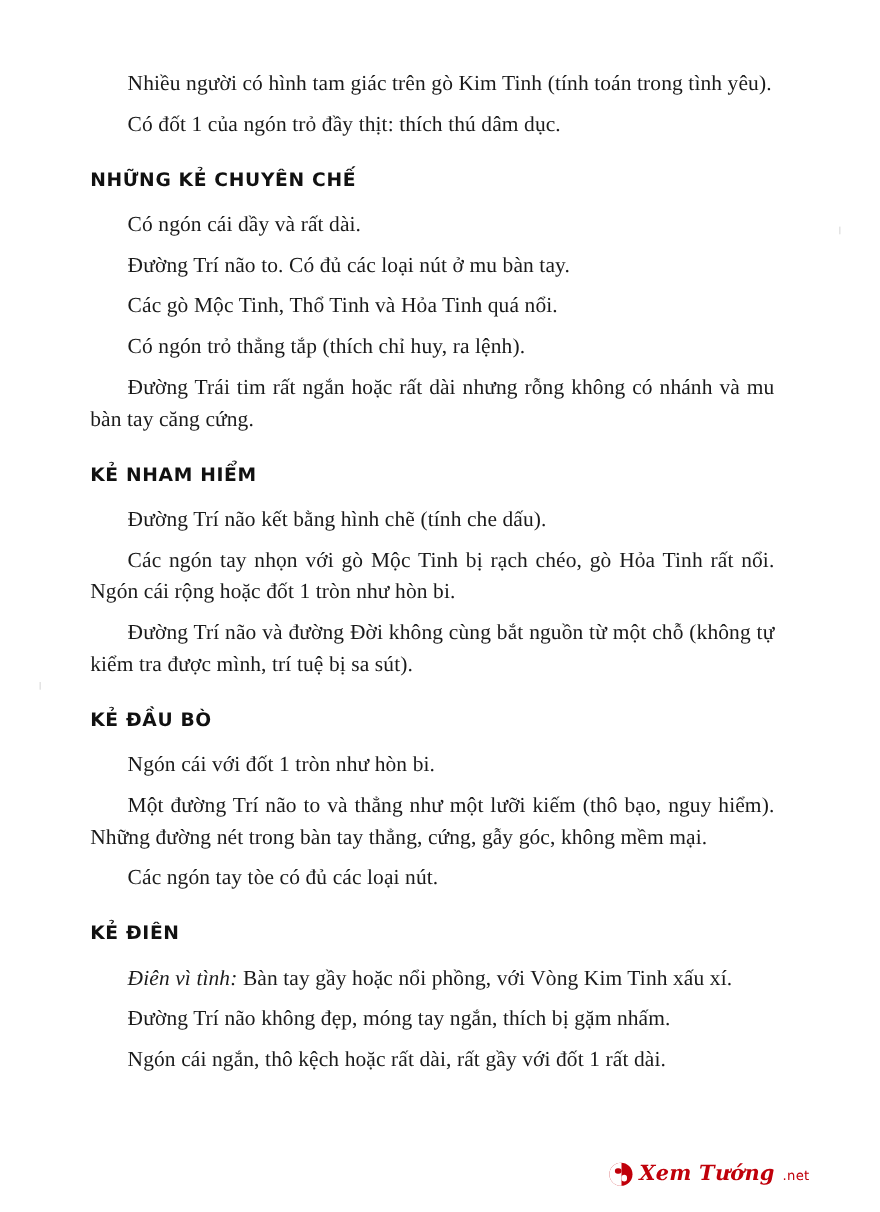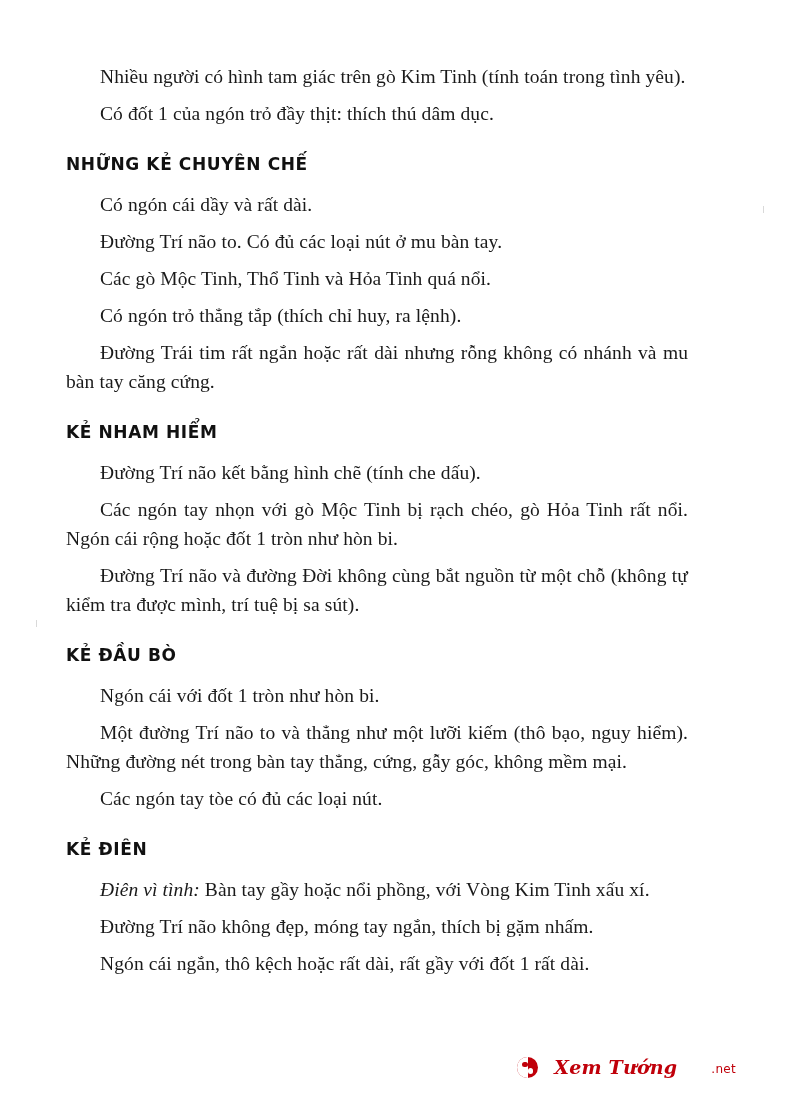--- a/index.html
+++ b/index.html
@@ -18,20 +18,21 @@
   .page {
     position: absolute;
     left: 0; top: 0;
     width: 800px;
     height: 1102px;
     box-sizing: border-box;
     padding: 62px 112px 0 66px;
   }
   .content {
     width: 622px;
+    margin-left: 16px;
   }
   p.para {
     margin: 0 0 0 0;
     font-size: 19.5px;
     line-height: 29px;
     text-align: justify;
     text-indent: 34px;
     letter-spacing: 0.1px;
   }
   p.para + p.para {
@@ -55,21 +56,21 @@
   em.italic {
     font-style: italic;
   }
   
   .logo {
     position: absolute;
     right: 64px;
     bottom: 24px;
     display: flex;
     align-items: center;
-    gap: 16px;
+    gap: 6px;
   }
   .logo-mark {
     width: 21px;
     height: 21px;
     border-radius: 50%;
     background: #c0000a;
     position: relative;
     display: inline-block;
   }
   .logo-mark::before {
@@ -108,21 +109,21 @@
     font-size: 19px;
     color: #c0000a;
     letter-spacing: 0.2px;
     line-height: 1;
   }
   .logo-suffix {
     font-family: "DejaVu Sans", sans-serif;
     font-size: 12px;
     color: #c0000a;
     letter-spacing: 0.3px;
-    margin-left: 18px;
+    margin-left: 1px;
     align-self: flex-end;
     padding-bottom: 2px;
   }
   
   .edge-mark {
     position: absolute;
     background: #d9d9d9;
   }
   .edge-mark.left {
     left: 36px;

